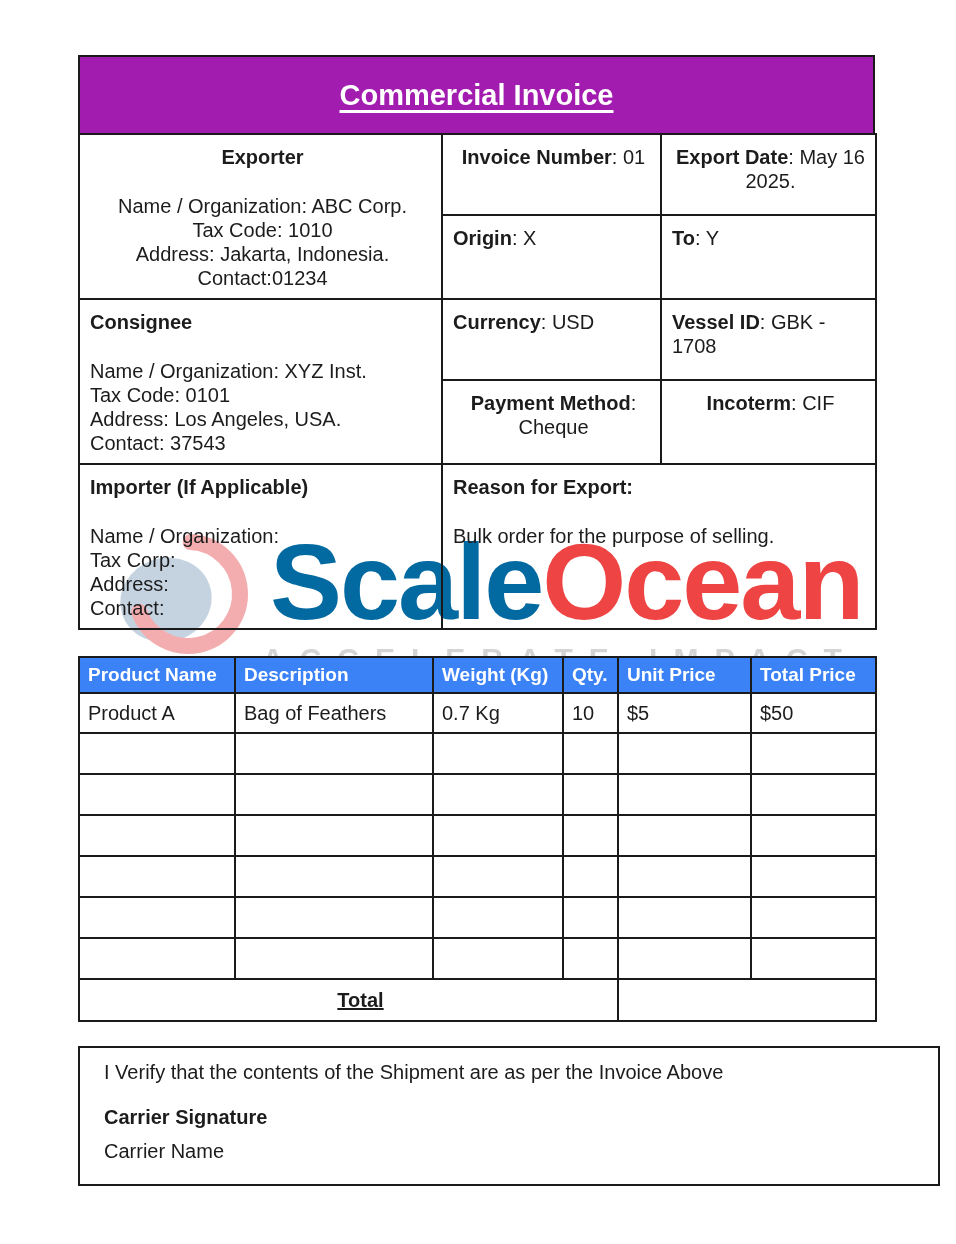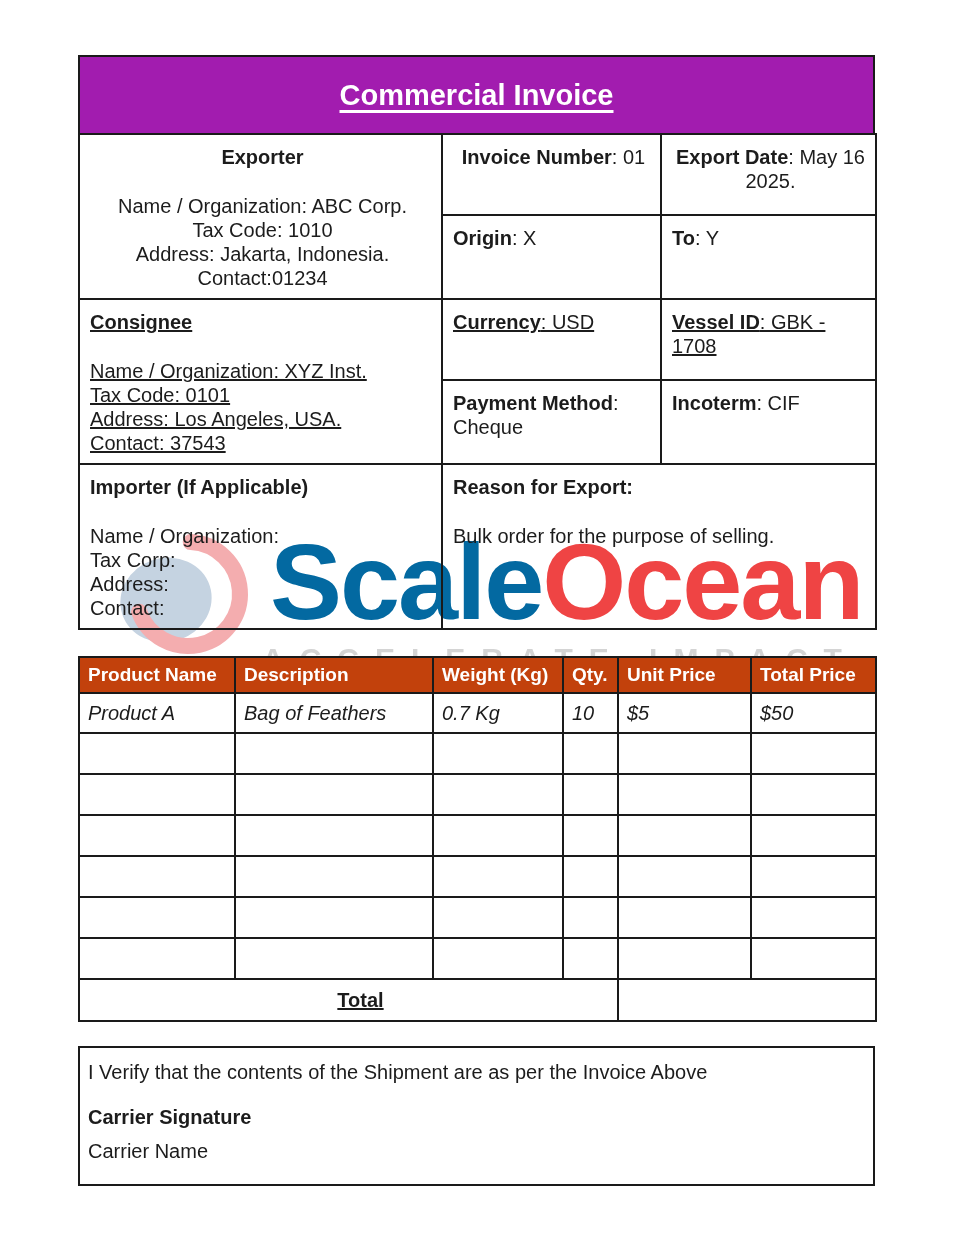--- a/index.html
+++ b/index.html
@@ -23,40 +23,40 @@
                 display:flex; align-items:center; justify-content:center; z-index:2; }
   .title-band .title { color:#ffffff; font-size:29px; font-weight:bold;
                        text-decoration:underline; text-decoration-thickness:3px; text-underline-offset:5px; }
 
   
   table { border-collapse:collapse; table-layout:fixed; }
   .info-table { position:absolute; left:78px; top:133px; width:797px; z-index:1; }
   .info-table td { border:2px solid #1a1a1a; vertical-align:top; padding:10px 6px 8px 10px;
                    font-size:20px; line-height:24px; background:transparent; }
   .info-table tr.r1 { height:74px;text-align:center; } .info-table tr.r2 { height:76px; }
-  .info-table tr.r3 { height:76px;text-decoration:underline; } .info-table tr.r4 { height:79px; }
+  .info-table tr.r3 { height:76px; } .info-table tr.r4 { height:79px;text-align:center; }
   .info-table tr.r5 { height:160px; }
   .cell-title { font-weight:bold; margin-bottom:25px; }
   .cell-line  { line-height:24px; }
   b.lbl { font-weight:bold; }
 
   
   .products { position:absolute; left:78px; top:656px; width:797px; z-index:1; }
-  .products th { background:#c2410c; color:#ffffff; font-size:19px; font-weight:bold;
+  .products th { background:#3b82f6; color:#ffffff; font-size:19px; font-weight:bold;
                  text-align:left; border:2px solid #1a1a1a; height:36px; padding:2px 4px 3px 8px; }
   .products td { border:2px solid #1a1a1a; font-size:20px; height:41px;
                  padding:2px 4px 2px 8px; vertical-align:middle; background:transparent; }
-  .products tr.filled td { height:40px;font-style:italic; }
+  .products tr.filled td { height:40px; }
   .products tr.total-row td { height:42px;padding-left:28px; }
   .total-label { text-align:center; font-weight:bold; text-decoration:underline;
                  text-decoration-thickness:2px; font-size:20px; }
 
   
-  .verify-box { position:absolute; left:78px; top:1046px; width:797px; height:140px;
-                border:2px solid #1a1a1a; padding:13px 8px; font-size:20px; z-index:1;
+  .verify-box { position:absolute; left:78px; top:1046px; width:862px; height:140px;
+                border:2px solid #1a1a1a; padding:13px 24px; font-size:20px; z-index:1;
                 background:transparent; }
   .verify-box .line { line-height:23px; }
   .verify-box .sig  { font-weight:bold; margin-top:22px; }
   .verify-box .name { margin-top:11px; }
 </style>
 </head>
 <body>
 
 <div class="page">
 

